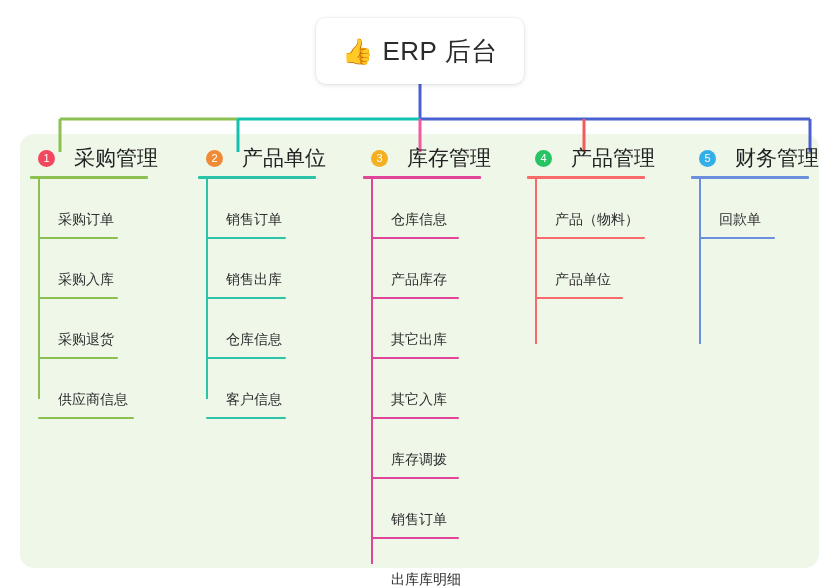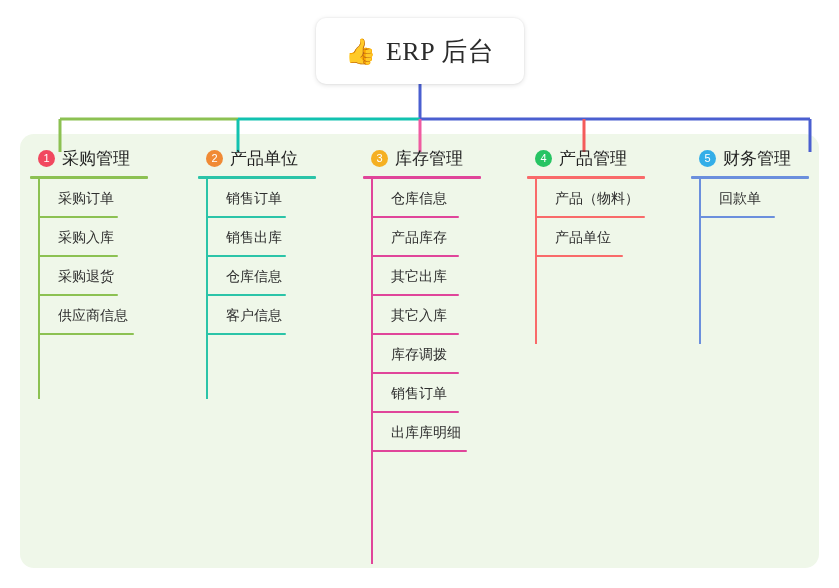--- a/index.html
+++ b/index.html
@@ -50,21 +50,20 @@
   .root-emoji {
     font-size: 25px;
     line-height: 1;
     display: inline-block;
   }
   .root-title {
     font-size: 26px;
     color: #2b2b2b;
     letter-spacing: 0.5px;
     white-space: nowrap;
-    font-family: Liberation Serif, serif;
   }
 
   
   #connectors {
     position: absolute;
     left: 0;
     top: 0;
     width: 839px;
     height: 588px;
     pointer-events: none;
@@ -88,41 +87,42 @@
     height: 17px;
     border-radius: 50%;
     color: #ffffff;
     font-size: 11px;
     line-height: 17px;
     text-align: center;
     font-weight: normal;
     flex: none;
   }
   .col-title {
-    font-size: 17px;
+    font-size: 21px;
     color: #222222;
+    margin-left: 12px;
   }
   .col-rule {
     margin-top: 6px;
     height: 3px;
     border-radius: 1px;
   }
   .items {
     position: relative;
     padding-top: 0;
   }
   .spine {
     position: absolute;
     left: 8px;
     top: 0;
     width: 2px;
   }
   .item {
     position: relative;
-    height: 39px;
+    height: 60px;
   }
   .item-label {
     position: absolute;
     left: 28px;
     bottom: 10px;
     font-size: 14px;
     color: #2e2e2e;
     white-space: nowrap;
   }
   .item-rule {

